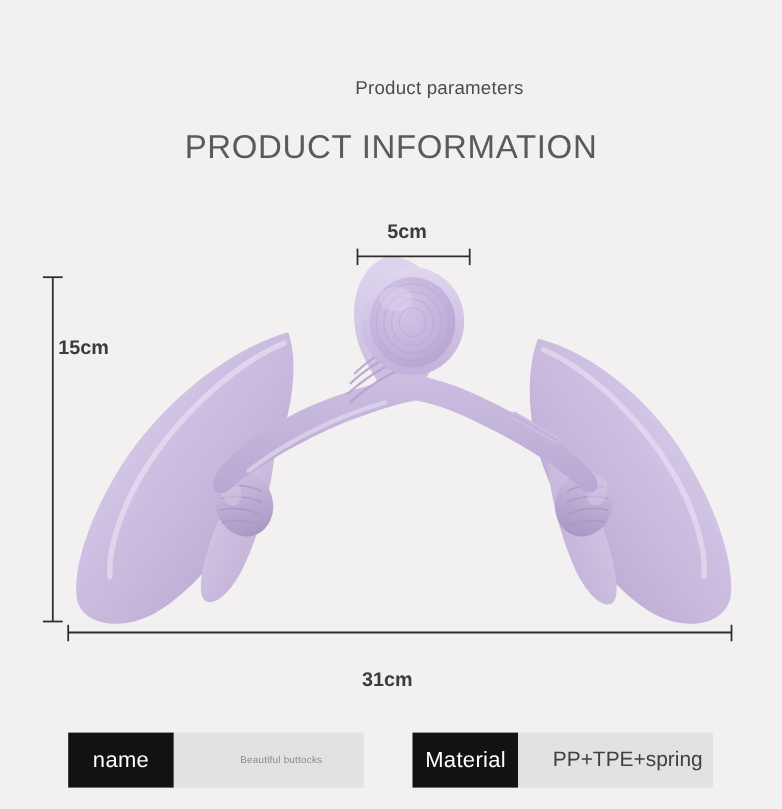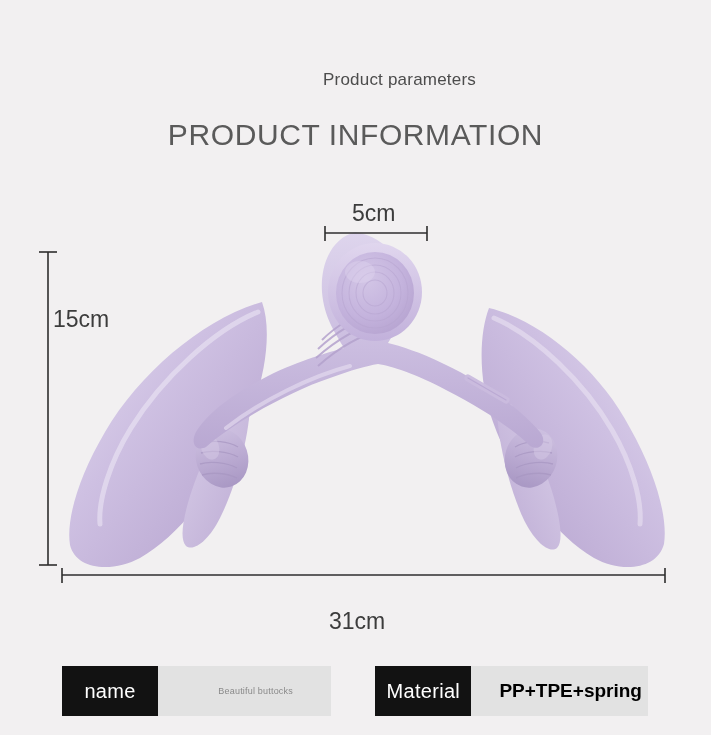--- a/index.html
+++ b/index.html
@@ -57,23 +57,23 @@
   }
   .product-svg {
     position: absolute;
     left: 0;
     top: 0;
   }
 
   
   .dim-label {
     position: absolute;
-    font-size: 23px;
+    font-size: 18px;
     color: #3c3c3c;
-    font-weight: 400;
+    font-weight: 700;
     white-space: nowrap;
   }
   .dim-15 { left: 53px; top: 306px; }
   .dim-5  { left: 352px; top: 200px; }
   .dim-31 { left: 329px; top: 583px; margin-top: 25px; }
 
   
   .spec-table {
     position: absolute;
     left: 62px;
@@ -99,21 +99,21 @@
     display: flex;
     align-items: center;
     padding-left: 22px;
     justify-content: center;
   }
   .key-name { width: 113px; }
   .val-name { width: 178px; }
   .val-name .txt { font-size: 9px; color: #8a8a8a; letter-spacing: 0.2px; }
   .key-material { width: 113px; margin-left: 44px; }
   .val-material { width: 182px; }
-  .val-material .txt { font-size: 19px; color: #000000; font-weight: 700; }
+  .val-material .txt { font-size: 19px; color: #404040; font-weight: 400; }
 </style>
 </head>
 <body>
 
 <div class="page">
 
   <div class="subtitle">Product parameters</div>
   <div class="title">PRODUCT INFORMATION</div>
 
   <div class="product-stage">

